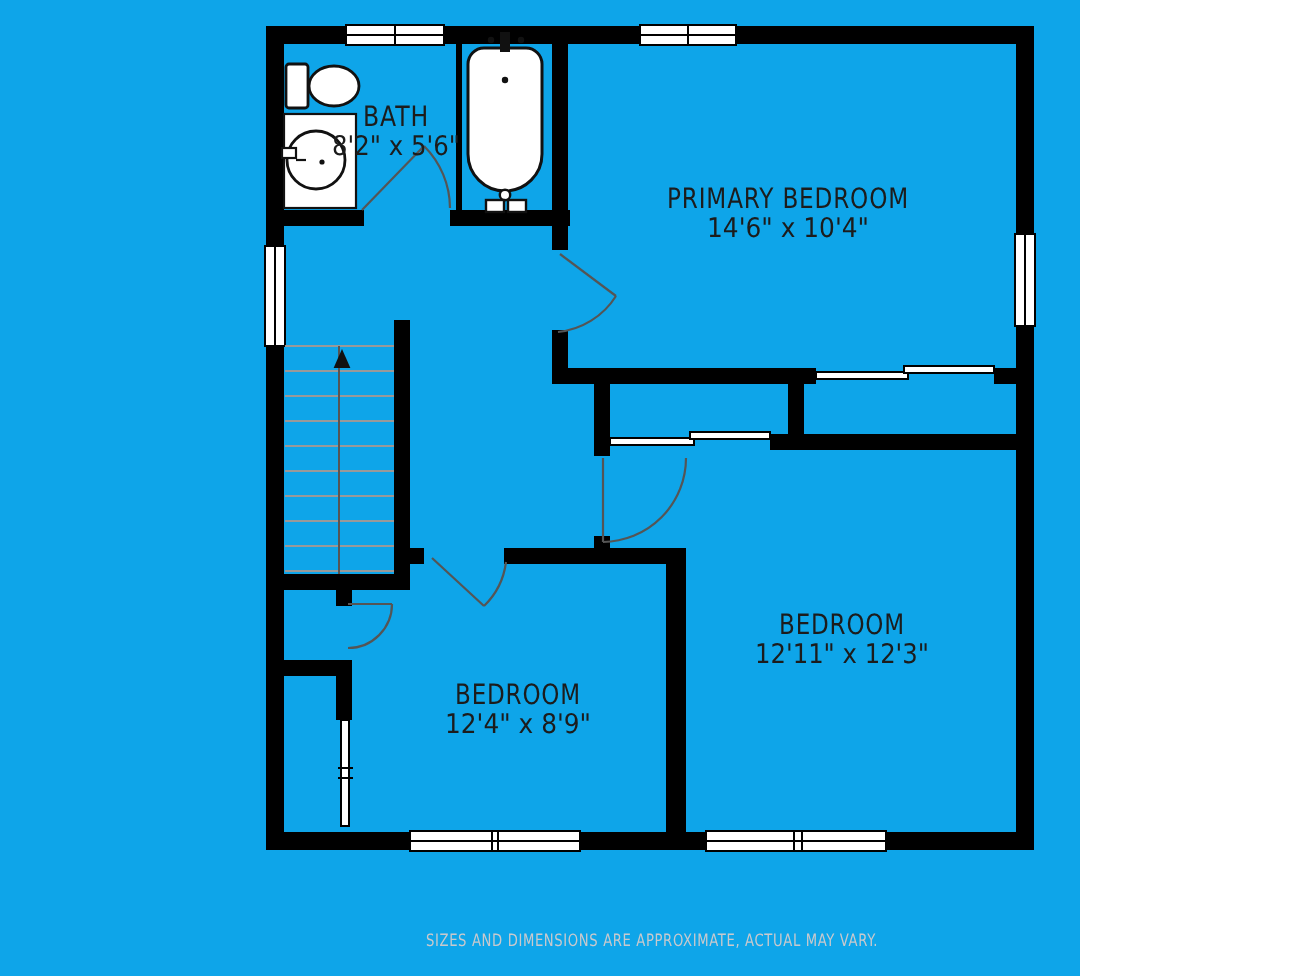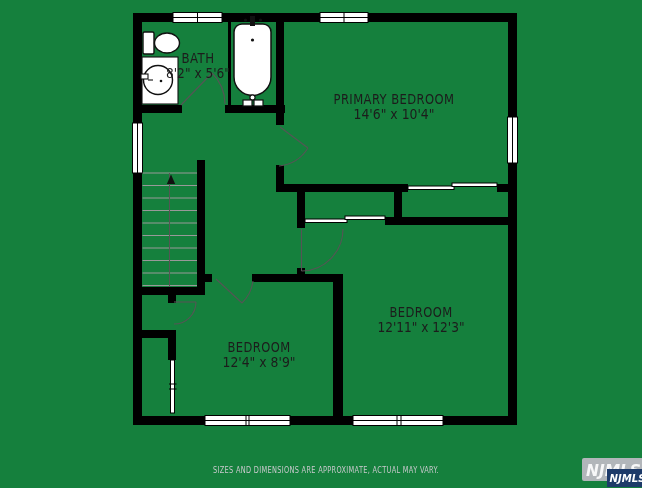--- a/index.html
+++ b/index.html
@@ -1,19 +1,19 @@
 <!DOCTYPE html>
 <html><head>
 <meta charset="utf-8">
 <style>
   html,body{margin:0;padding:0;background:#ffffff;}
   #stage{
     position:relative;
-    width:642px;height:488px;
-    background:#15803d;
+    width:540px;height:488px;
+    background:#0ea5e9;
     font-family:"DejaVu Sans","Liberation Sans",sans-serif;
     overflow:hidden;
   }
   svg text{
     font-family:"DejaVu Sans","Liberation Sans",sans-serif;
   }
   .room-name{fill:#1c1c1c;font-size:14px;letter-spacing:.5px;}
   .room-dims{fill:#1c1c1c;font-size:13.5px;}
   .footer-text{fill:#c9c9cd;font-size:8.5px;letter-spacing:.4px;}
   .wm-back-text{fill:#ffffff;opacity:.9;font-size:15px;font-weight:bold;font-style:italic;}

